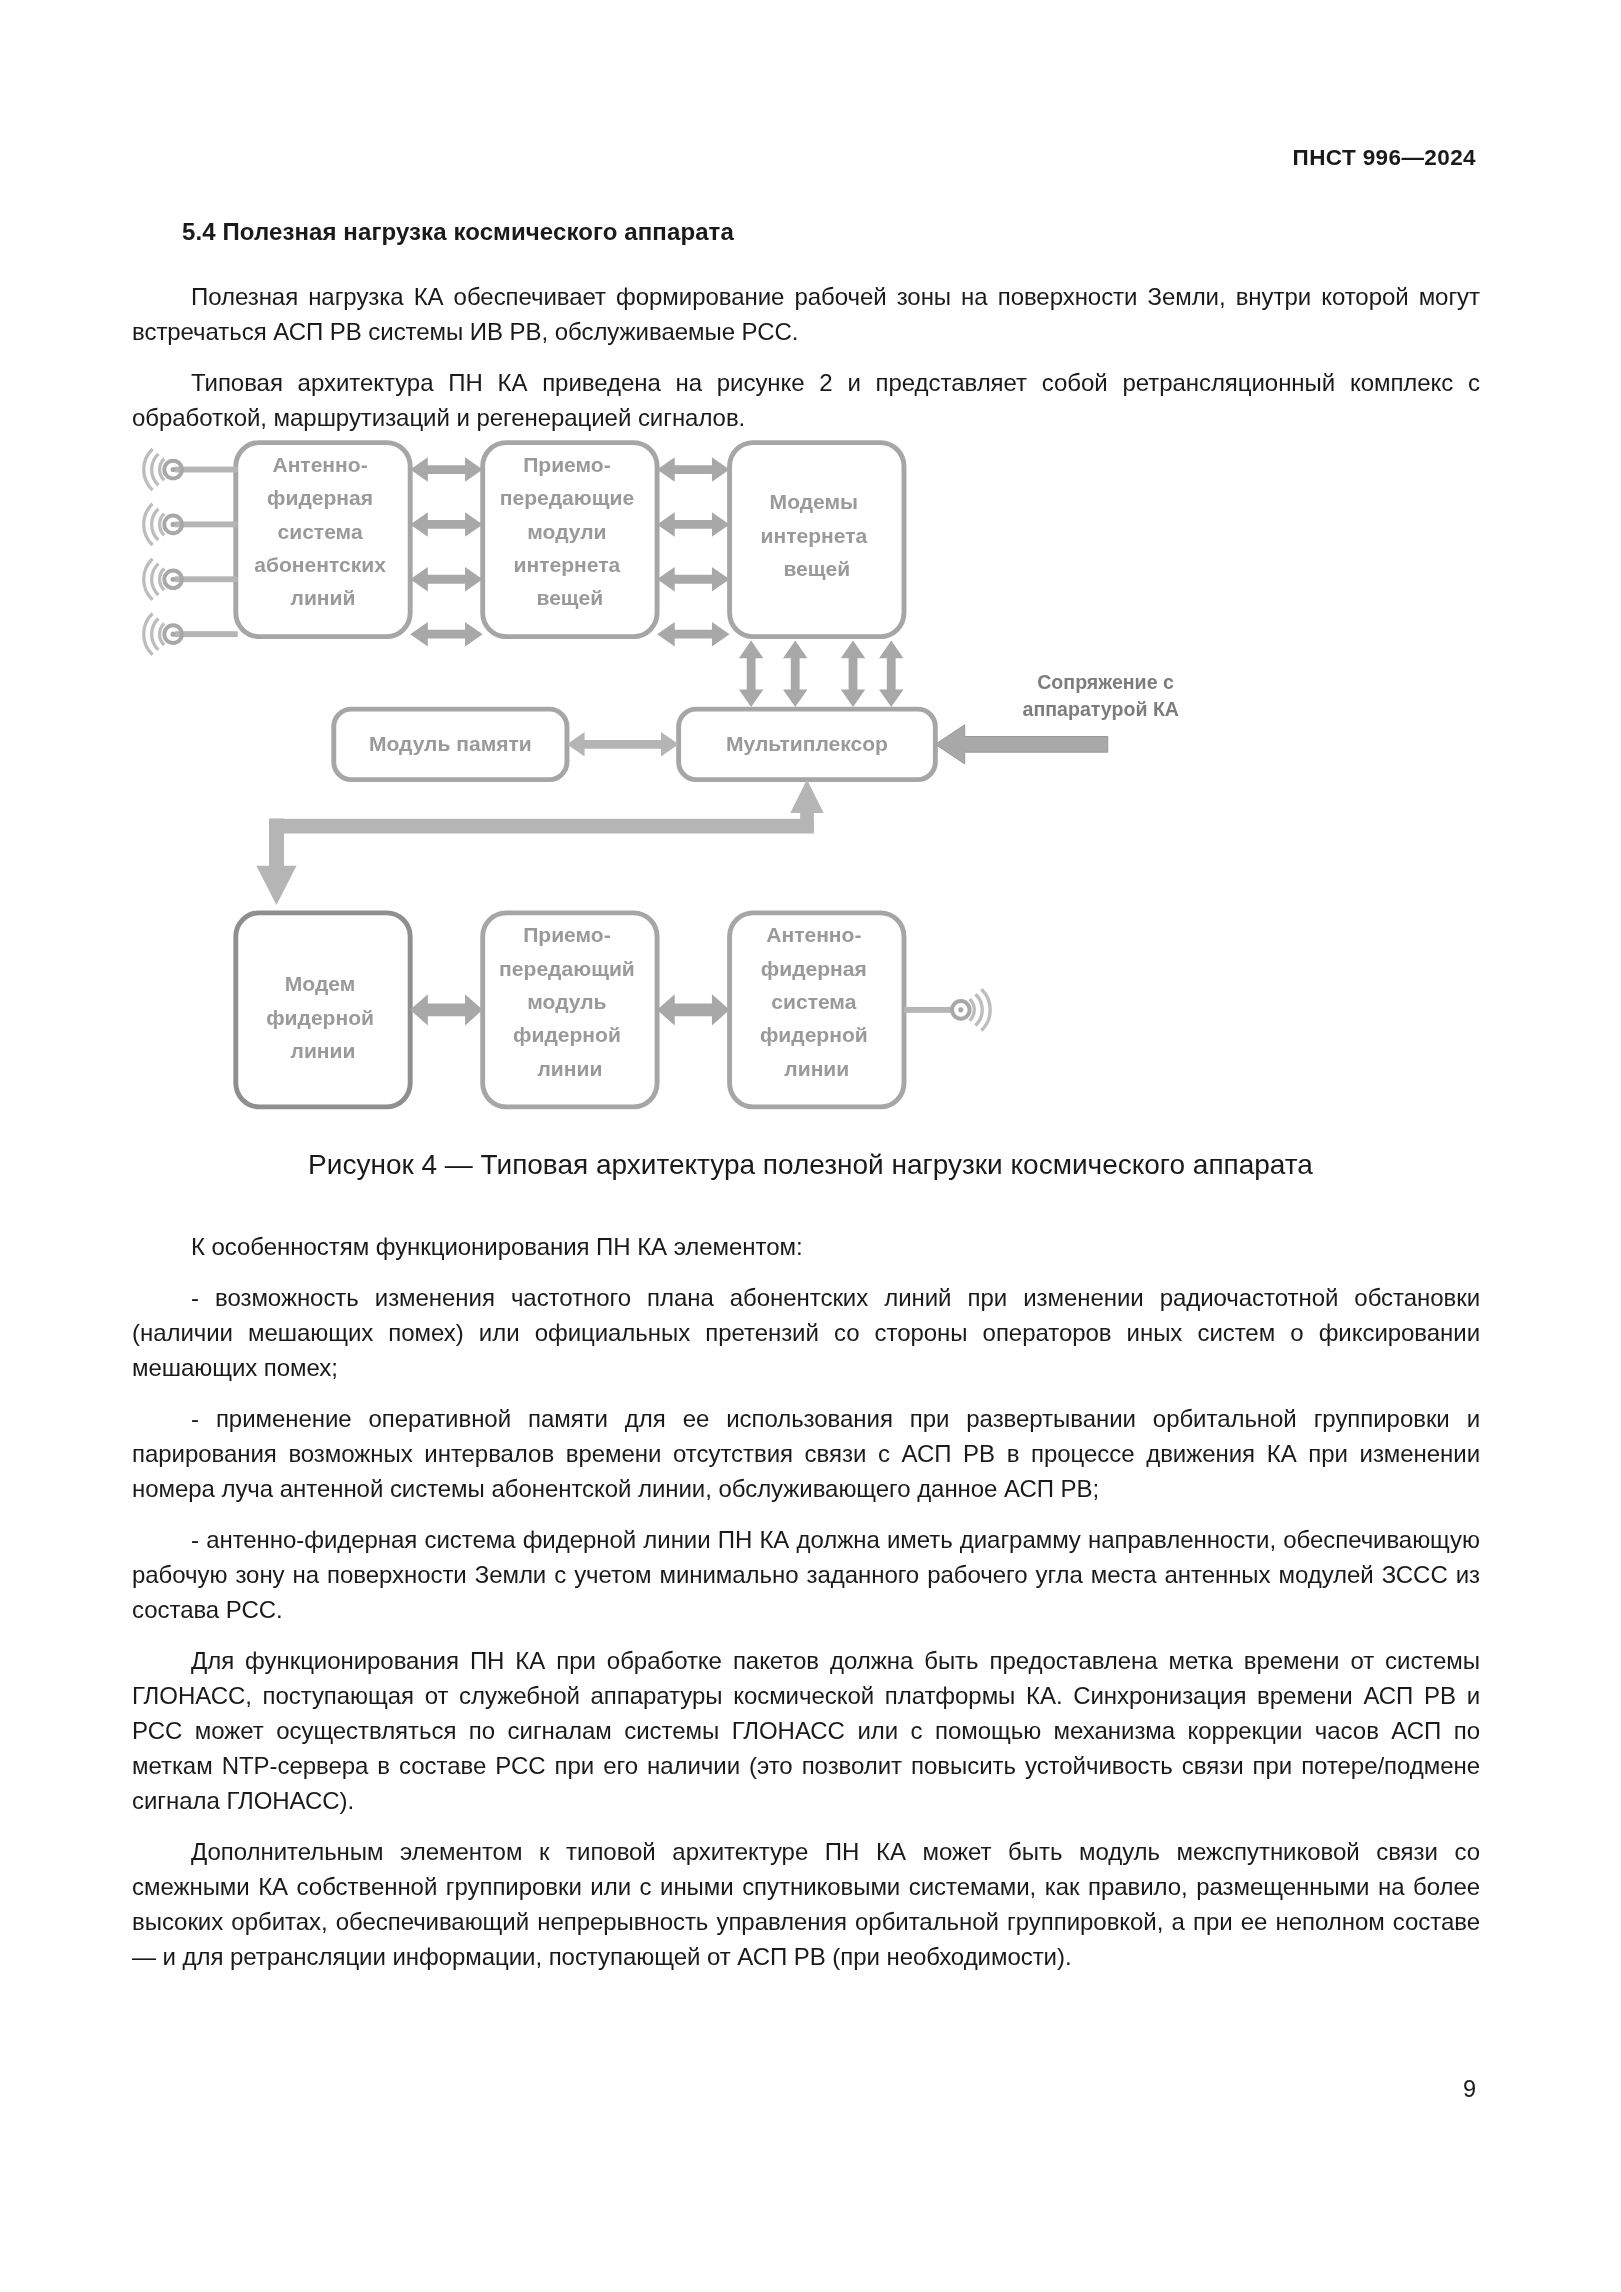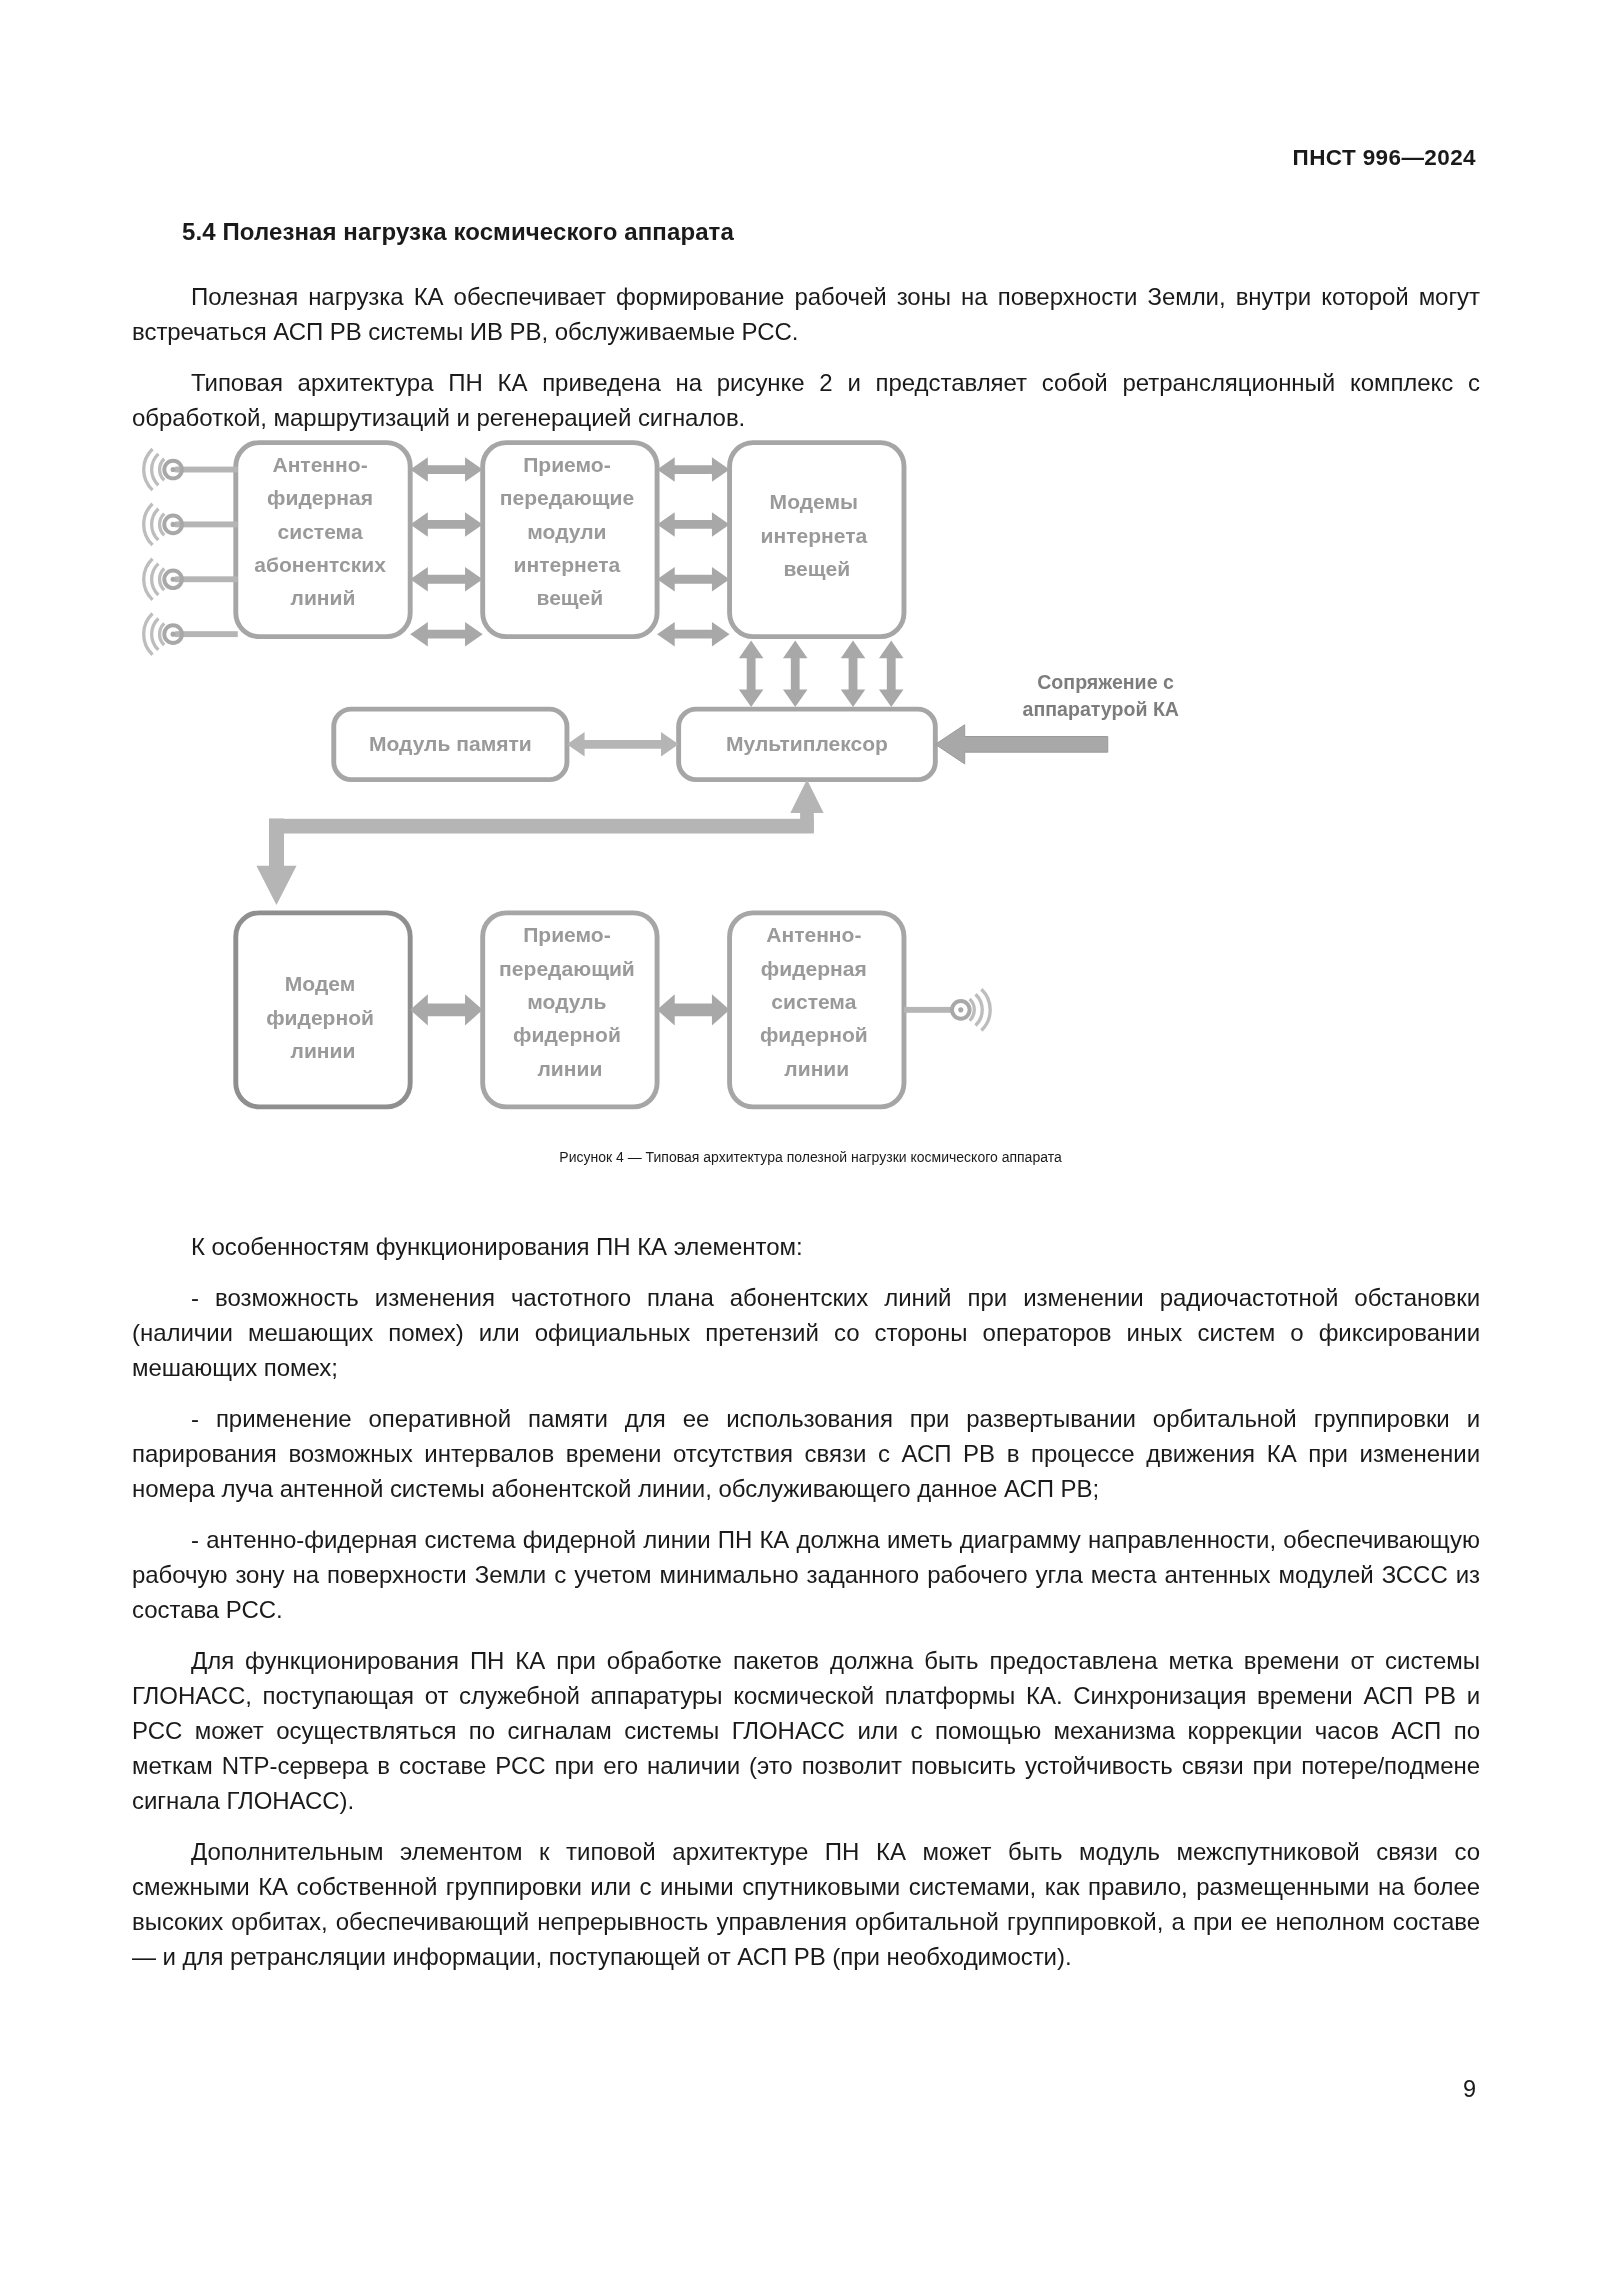--- a/index.html
+++ b/index.html
@@ -66,21 +66,21 @@
     width: 1380px;
     height: 725px;
   }
   .figure svg { display: block; }
   .fig-caption {
     position: absolute;
     top: 1149px;
     left: 0;
     width: 1621px;
     text-align: center;
-    font-size: 14px;
+    font-size: 28px;
     letter-spacing: 0px;
   }
 
   
   #lower-block { top: 1213px; }
 
   
   .folio {
     position: absolute;
     top: 2076px;

